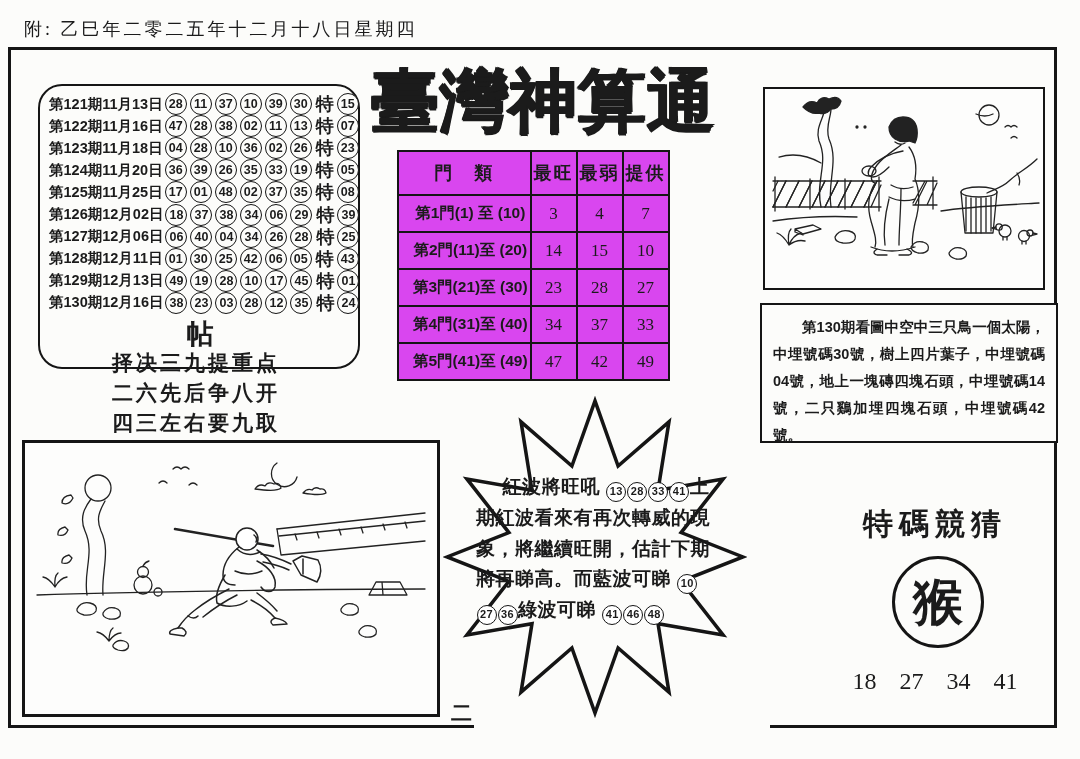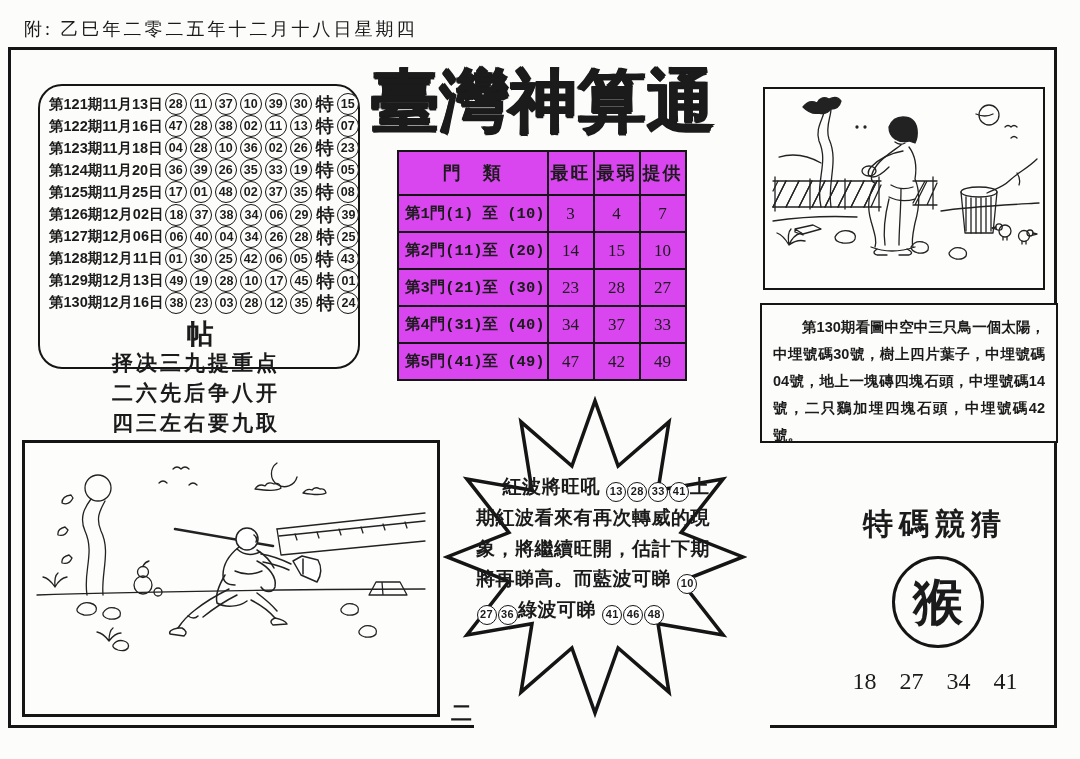--- a/index.html
+++ b/index.html
@@ -35,21 +35,21 @@
   
   .masthead{left:370px;top:56px;width:350px;height:96px;font-size:68px;font-weight:900;
             letter-spacing:1px;white-space:nowrap;
             text-shadow:2px 0 currentColor,0 1px currentColor,1px 2px currentColor;font-family:Liberation Mono, monospace;}
 
   
   table.stats{left:397px;top:150px;border-collapse:collapse;background:#d946ef;}
   table.stats th,table.stats td{border:2.5px solid #151515;text-align:center;padding:0 2px;}
   table.stats th{height:42px;font-size:18px;font-family:"Liberation Sans",sans-serif;font-weight:900;letter-spacing:2px;}
   table.stats td{height:35px;}
-  table.stats td.cat{font-family:Liberation Mono, monospace;font-weight:700;font-size:15.5px;text-align:center;padding-left:6px;white-space:nowrap;}
+  table.stats td.cat{font-family:Liberation Sans, sans-serif;font-weight:700;font-size:15.5px;text-align:center;padding-left:14px;white-space:nowrap;}
   table.stats td.val{font-size:17px;}
 
   
   .pic-box{left:763px;top:87px;width:282px;height:203px;border:2px solid #151515;background:#fdfdfc;box-sizing:border-box;}
   .caption-box{left:760px;top:303px;width:298px;height:140px;border:2px solid #151515;box-sizing:border-box;
                padding:9px 11px;font-family:"Liberation Sans",sans-serif;font-weight:700;font-size:14.5px;
                line-height:27px;text-align:justify;background:#fcfcfa;}
   .caption-box p{margin:0;text-indent:2em;}
 
   

